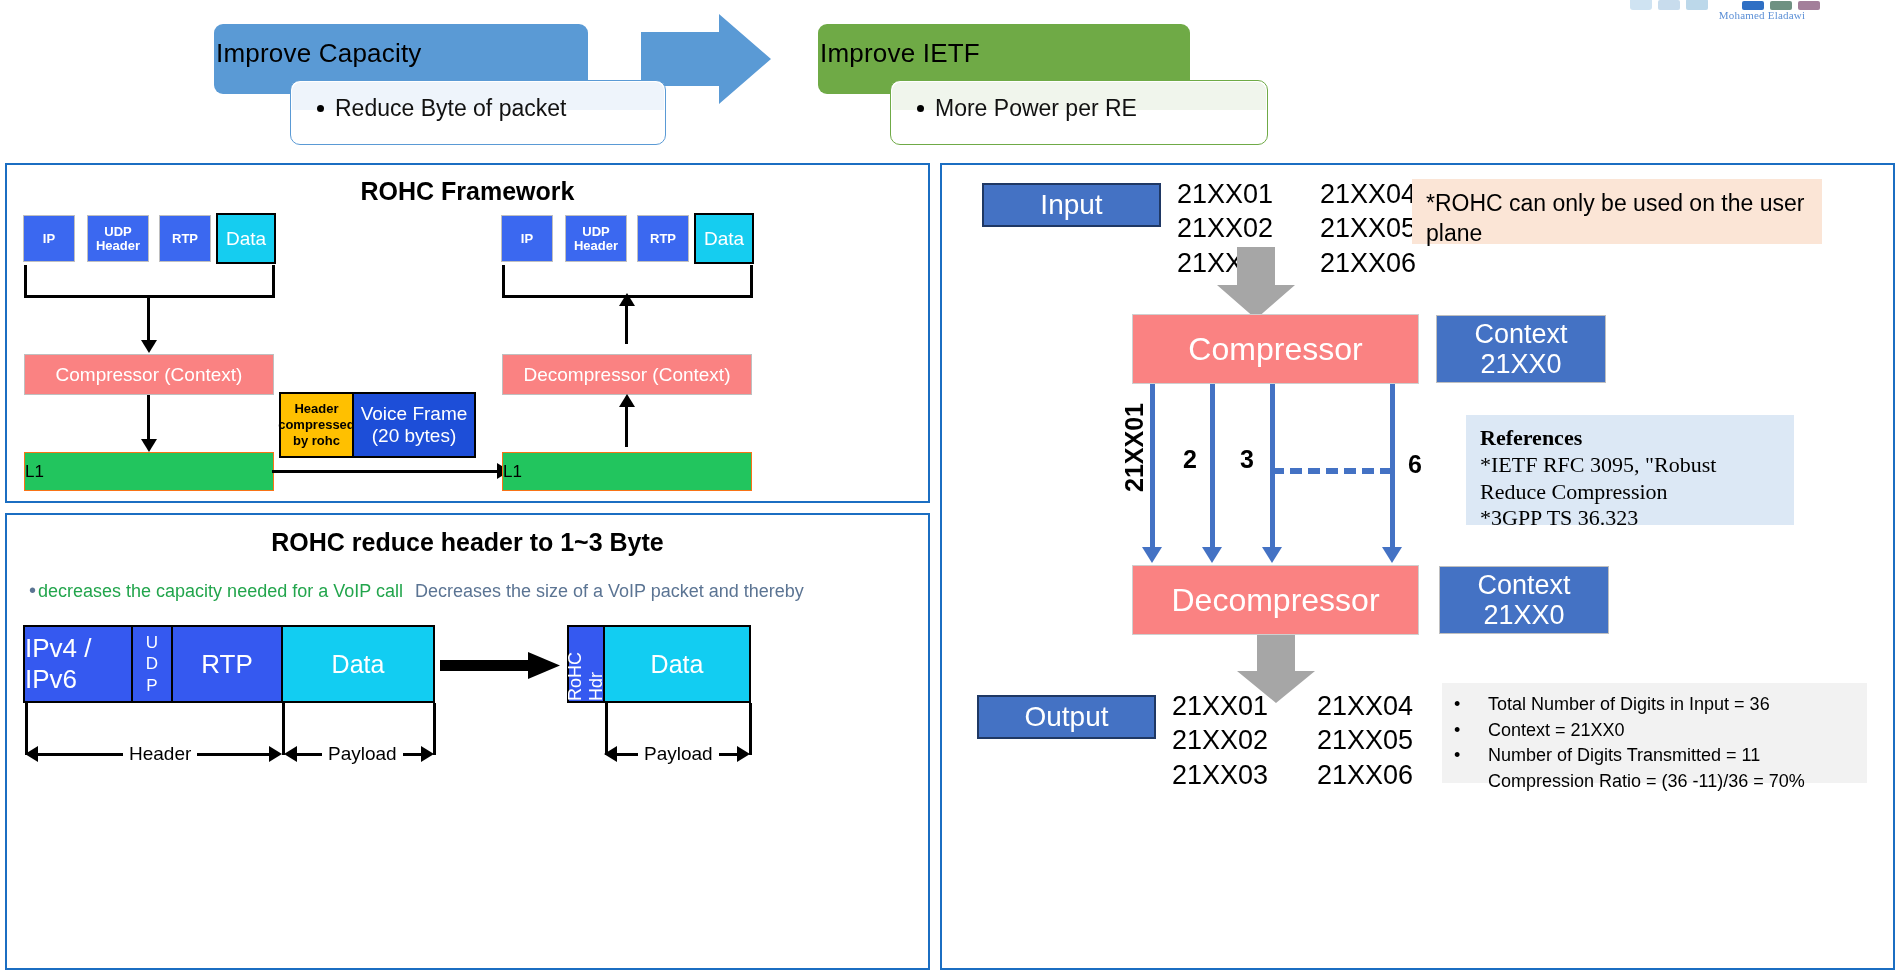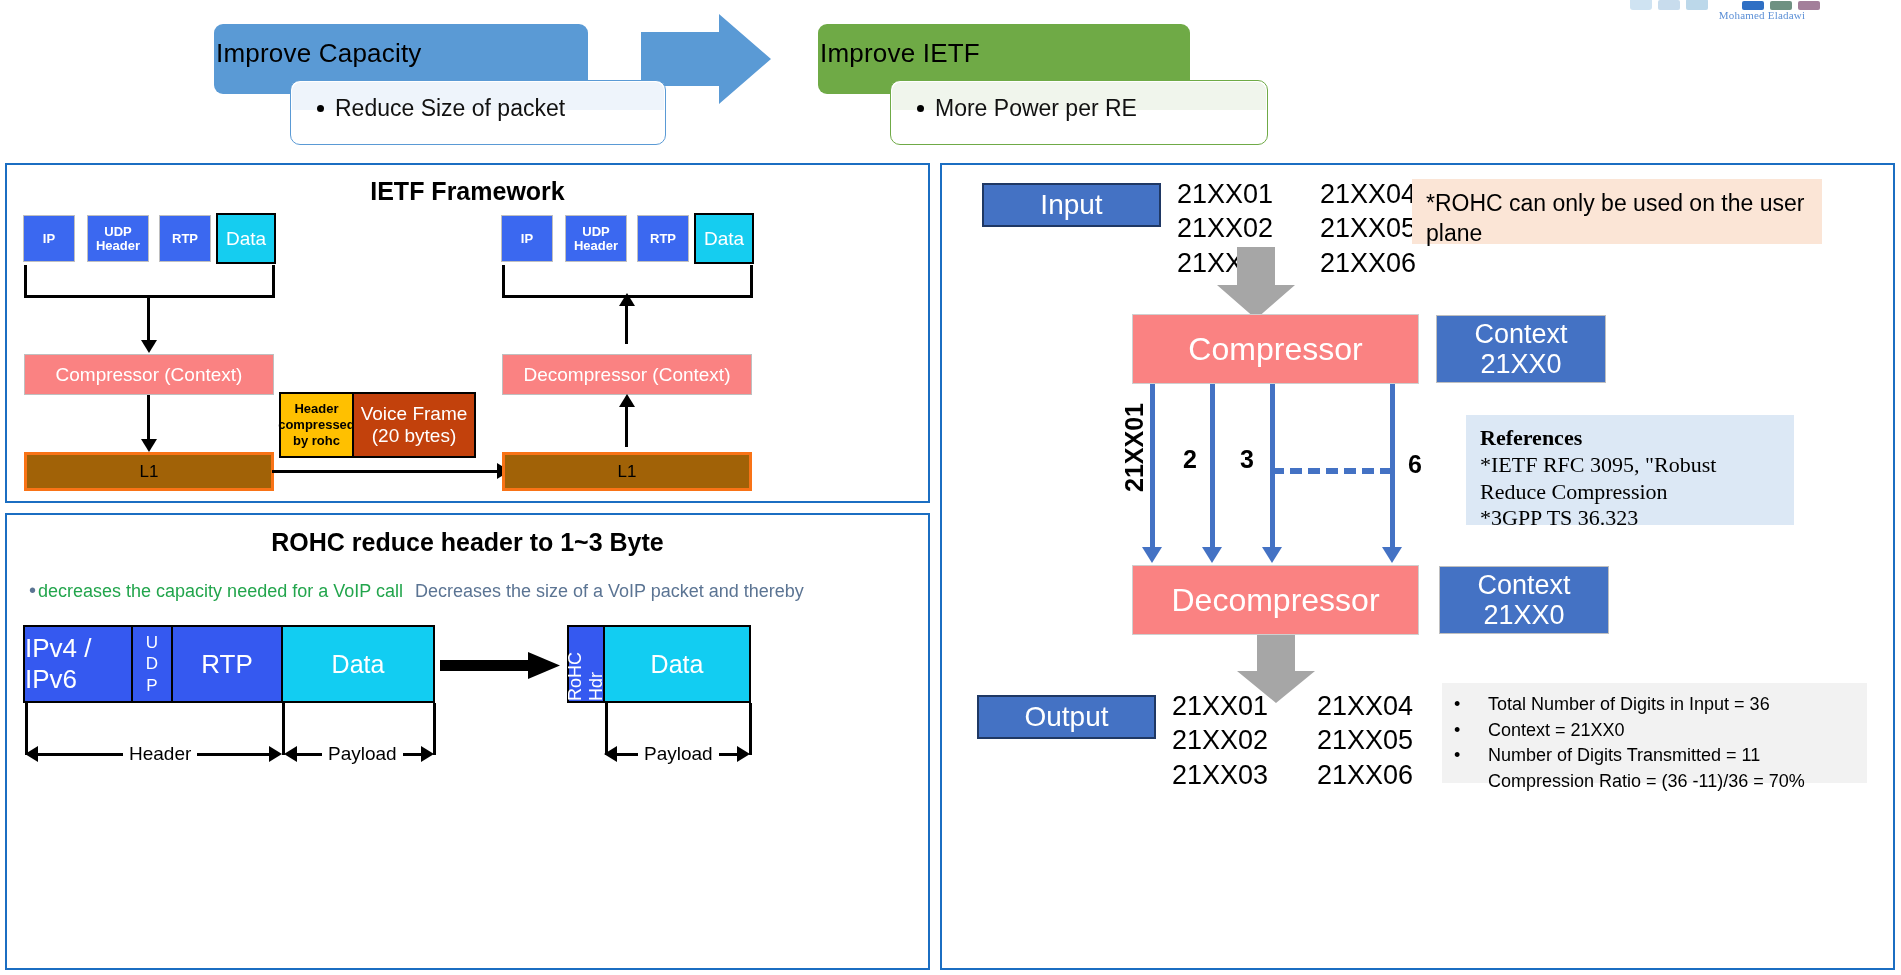--- a/index.html
+++ b/index.html
@@ -39,33 +39,33 @@
 
   .ptitle{position:absolute;left:0;right:0;text-align:center;font-weight:bold;font-size:25px;color:#000;}
 
   
   .hdrbox{border:1.5px solid #bfbfbf;background:#3b68f0;color:#fff;font-weight:bold;
           font-size:13px;display:flex;align-items:center;justify-content:center;text-align:center;line-height:1.05;}
   .databox{border:2.5px solid #000;background:#15cdf0;color:#fff;font-weight:normal;font-size:19px;
            display:flex;align-items:center;justify-content:center;}
   .cbox{background:#fa8282;border:1.5px solid #bfbfbf;color:#fff;font-size:19px;
         display:flex;align-items:center;justify-content:center;}
-  .l1box{background:#a16207;border:3px solid #f97316;color:#000;font-size:17px;
-        display:flex;align-items:center;justify-content:center;}
+  .l1box{background:#22c55e;border:1px solid #f97316;color:#000;font-size:17px;
+        display:flex;align-items:center;justify-content:flex-start;}
 
   .vline{background:#000;width:2.5px;}
   .hline{background:#000;height:2.5px;}
   .arrowdown{width:0;height:0;border-left:8px solid transparent;border-right:8px solid transparent;border-top:13px solid #000;}
   .arrowup{width:0;height:0;border-left:8px solid transparent;border-right:8px solid transparent;border-bottom:13px solid #000;}
   .arrowright{width:0;height:0;border-top:8px solid transparent;border-bottom:8px solid transparent;border-left:13px solid #000;}
   .arrowleft{width:0;height:0;border-top:8px solid transparent;border-bottom:8px solid transparent;border-right:13px solid #000;}
 
   #hdrbox-rohc{background:#ffc000;border:2.5px solid #000;color:#000;font-weight:bold;font-size:13px;
         display:flex;align-items:center;justify-content:center;text-align:center;line-height:1.25;}
-  #voice-frame{background:#c2410c;border:2.5px solid #000;border-left:none;color:#fff;font-size:19px;
+  #voice-frame{background:#1d4ed8;border:2.5px solid #000;border-left:none;color:#fff;font-size:19px;
         display:flex;align-items:center;justify-content:center;text-align:center;line-height:1.15;}
 
   
   .pk{border:2.5px solid #000;display:flex;align-items:center;justify-content:center;color:#fff;}
   .pk.blue{background:#3559f0;font-size:26px;}
   .pk.cyan{background:#12cdf2;font-size:25px;}
   .pk.vert{writing-mode:vertical-rl;transform:rotate(180deg);font-size:18px;}
   .udpstack{font-size:17px;line-height:1.25;text-align:center;}
 
   .measure-lbl{position:absolute;font-size:19px;color:#000;background:#fff;padding:0 6px;}
@@ -114,37 +114,37 @@
   </svg>
 </div>
 
 <div class="abs banner" id="cap-banner">
   <span>Improve Capacity</span>
 </div>
 <div class="abs callout" id="cap-call">
   <div class="tint"></div>
   <div class="ctxt">
     <span class="bullet"></span>
-    <span>Reduce Size of packet</span>
+    <span>Reduce Byte of packet</span>
   </div>
 </div>
 
 <div class="abs banner" id="bler-banner">
   <span>Improve IETF</span>
 </div>
 <div class="abs callout" id="bler-call">
   <div class="tint"></div>
   <div class="ctxt">
     <span class="bullet"></span>
     <span>More Power per RE</span>
   </div>
 </div>
 
 <div class="abs panel" id="panel-framework">
-  <div class="ptitle" style="top:12px;">IETF Framework</div>
+  <div class="ptitle" style="top:12px;">ROHC Framework</div>
 
   <div class="abs hdrbox" style="left:16px;top:50px;width:52px;height:47px;">
       <span>IP</span>
     </div>
   <div class="abs hdrbox" style="left:80px;top:50px;width:62px;height:47px;">
       <span>UDP<br>Header</span>
     </div>
   <div class="abs hdrbox" style="left:152px;top:50px;width:52px;height:47px;">
       <span>RTP</span>
     </div>

